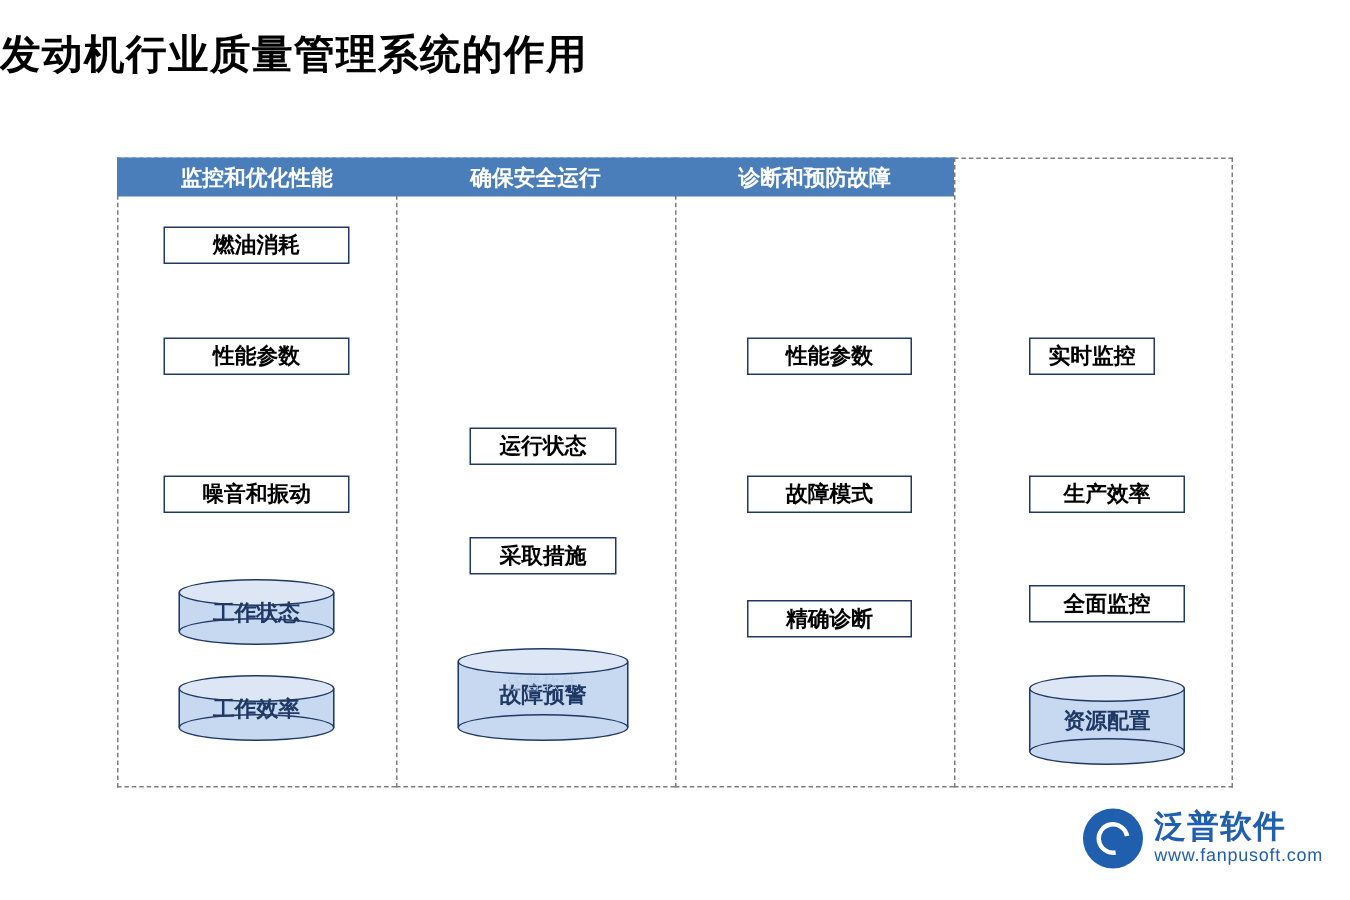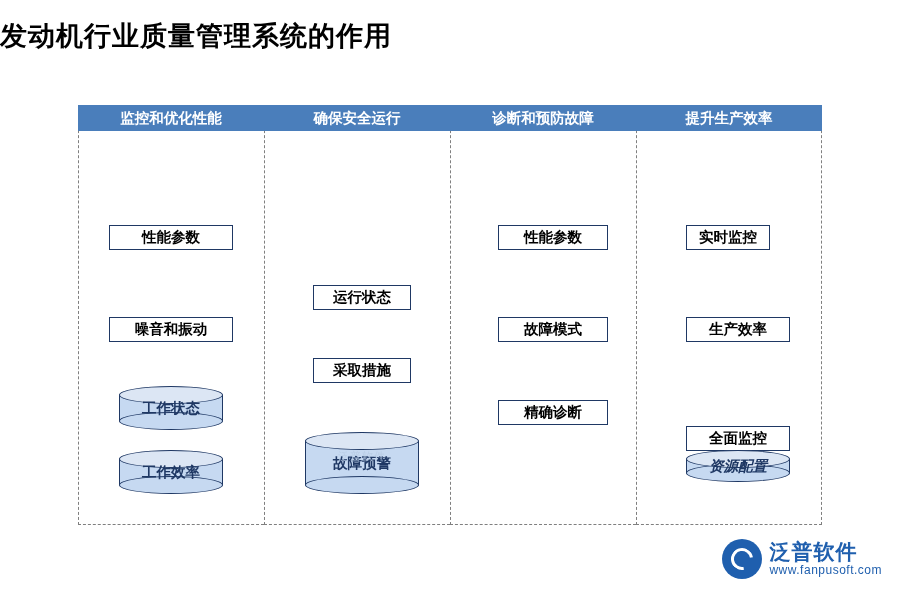--- a/index.html
+++ b/index.html
@@ -150,23 +150,23 @@
 
   <div class="col" style="left:0px;"></div>
   <div class="col" style="left:186px;"></div>
   <div class="col" style="left:372px;"></div>
   <div class="col last" style="left:558px;"></div>
 
   <div class="hdr-wrap">
     <div class="col-head" style="left:0px;">监控和优化性能</div>
     <div class="col-head" style="left:186px;">确保安全运行</div>
     <div class="col-head" style="left:372px;">诊断和预防故障</div>
-    <div class="col-head" style="left:558px;">提升生产效率</div>
-  </div>
-
+  </div>
+
+  <div class="node" style="left:31px;  top:46px;  width:124px; height:25px;">燃油消耗</div>
   <div class="node" style="left:31px;  top:120px; width:124px; height:25px;">性能参数</div>
   <div class="node" style="left:31px;  top:212px; width:124px; height:25px;">噪音和振动</div>
 
   <div class="cyl" style="left:41px; top:281px; width:104px; height:44px;">
     <div class="body"></div>
     <div class="bottom"></div>
     <div class="top"></div>
     <div class="lbl">工作状态</div>
   </div>
 
@@ -187,23 +187,23 @@
     <div class="watermark-inner">泛普软件</div>
     <div class="lbl">故障预警</div>
   </div>
 
   <div class="node" style="left:420px; top:120px; width:110px; height:25px;">性能参数</div>
   <div class="node" style="left:420px; top:212px; width:110px; height:25px;">故障模式</div>
   <div class="node" style="left:420px; top:295px; width:110px; height:25px;">精确诊断</div>
 
   <div class="node" style="left:608px; top:120px; width:84px; height:25px;">实时监控</div>
   <div class="node" style="left:608px; top:212px; width:104px; height:25px;">生产效率</div>
-  <div class="node" style="left:608px; top:285px; width:104px; height:25px;margin-top:36px;">全面监控</div>
-
-  <div class="cyl" style="left:608px; top:345px; width:104px; height:32px;font-style:italic;">
+  <div class="node" style="left:608px; top:285px; width:104px; height:25px;">全面监控</div>
+
+  <div class="cyl" style="left:608px; top:345px; width:104px; height:60px;">
     <div class="body"></div>
     <div class="bottom"></div>
     <div class="top"></div>
     <div class="lbl">资源配置</div>
   </div>
 
 </div>
 
 <div id="logo">
   <div class="mark"></div>

